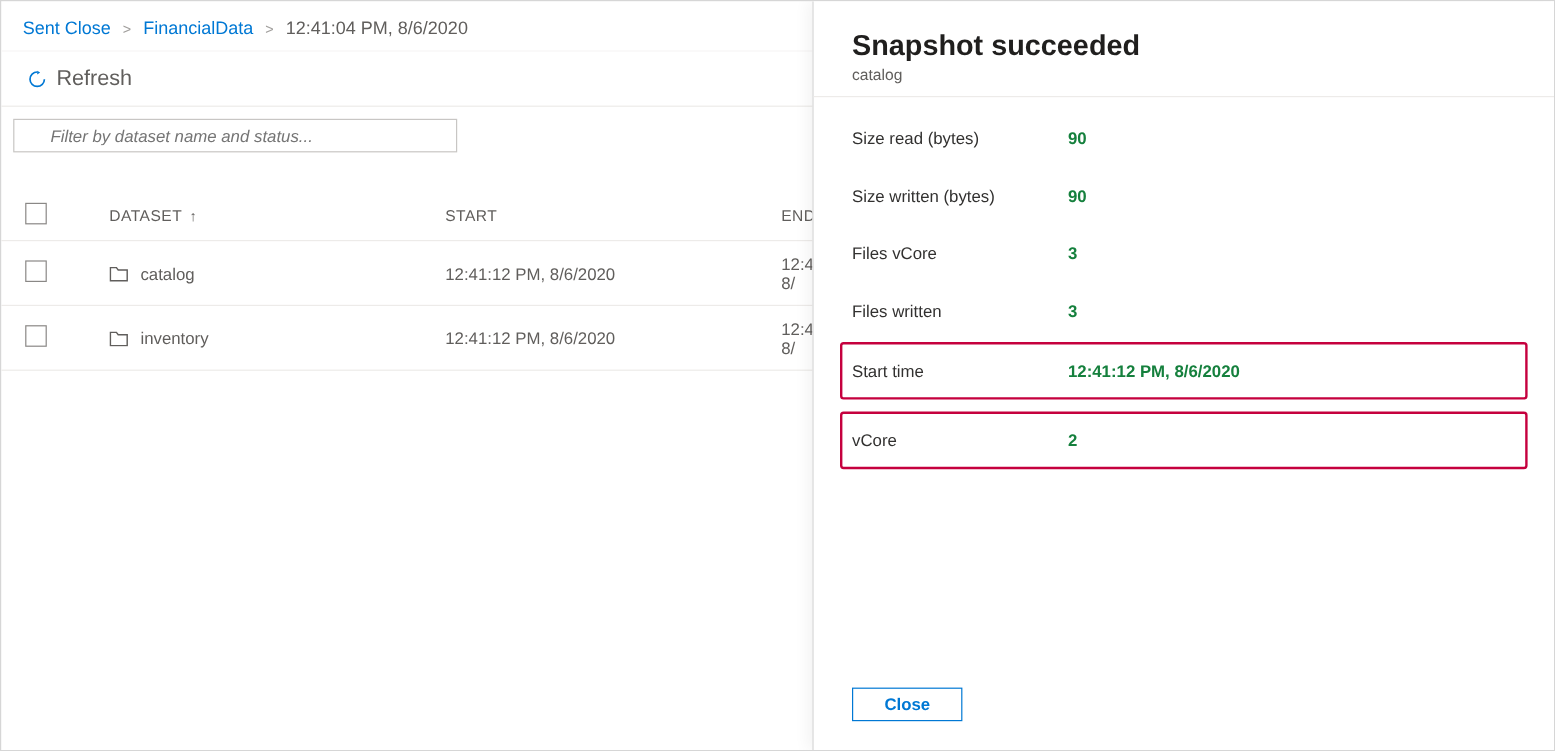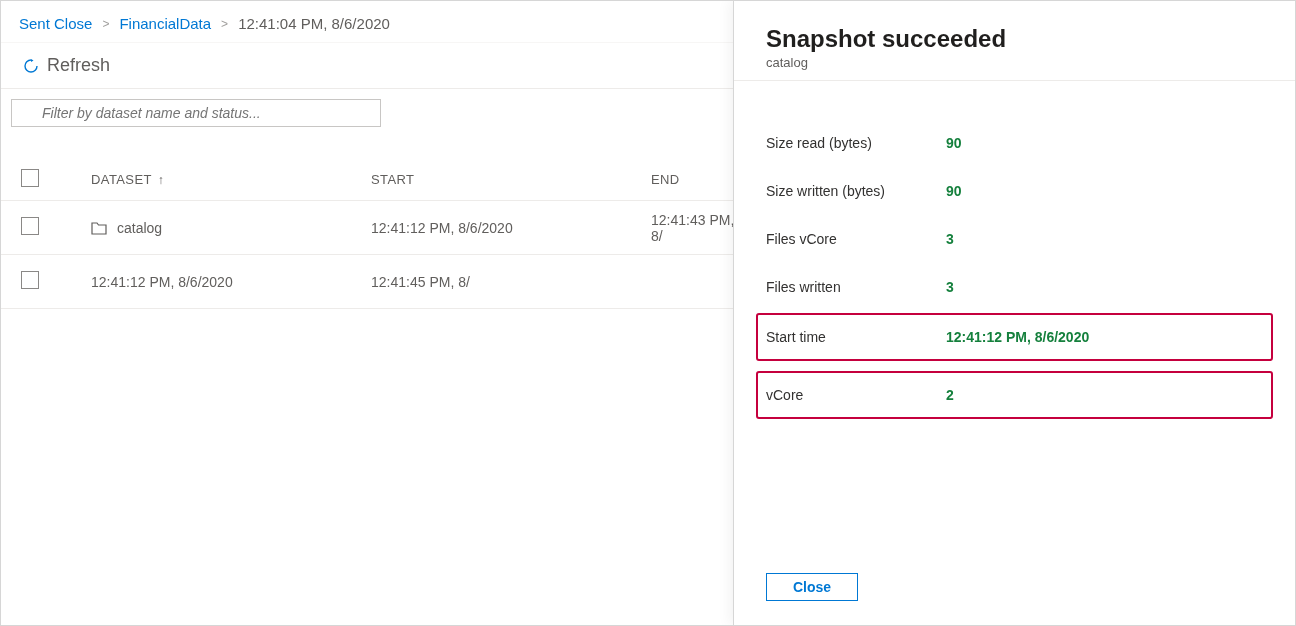--- a/index.html
+++ b/index.html
@@ -103,28 +103,27 @@
     }
     .dataset-cell {
       display: flex; align-items: center; gap: 10px;
     }
     .dataset-cell svg { width: 16px; height: 14px; color: #605e5c; }
     .sort-arrow { font-size: 12px; color: #605e5c; }
 
     .panel {
       position: absolute;
       right: 0; top: 0;
-      width: 562px;
+      width: 618px;
       height: 100%;
       background: #fff;
       border-left: 1px solid #d6d6d6;
       box-shadow: -4px 0 12px rgba(0,0,0,0.05);
       display: flex;
       flex-direction: column;
-      gap: 28px;
     }
     .panel-header {
       padding: 24px 32px 10px 32px;
       border-bottom: 1px solid #edebe9;
     }
     .panel-title {
       font-size: 24px;
       font-weight: 600;
       color: #201f1e;
     }
@@ -218,20 +217,26 @@
           <path d="M1 2 h5 l1.5 2 H15 v9 H1 Z" fill="none" stroke="#605e5c" stroke-width="1.2"></path>
         </svg>
         <span>catalog</span>
       </div>
       <div>12:41:12 PM, 8/6/2020</div>
       <div>12:41:43 PM, 8/</div>
     </div>
 
     <div class="trow">
       <div><span class="checkbox"></span></div>
+      <div class="dataset-cell">
+        <svg viewBox="0 0 16 14">
+          <path d="M1 2 h5 l1.5 2 H15 v9 H1 Z" fill="none" stroke="#605e5c" stroke-width="1.2"></path>
+        </svg>
+        <span>inventory</span>
+      </div>
       <div>12:41:12 PM, 8/6/2020</div>
       <div>12:41:45 PM, 8/</div>
     </div>
   </div>
 </div>
 
 <div class="panel">
   <div class="panel-header">
     <div class="panel-title">Snapshot succeeded</div>
     <div class="panel-subtitle">catalog</div>

